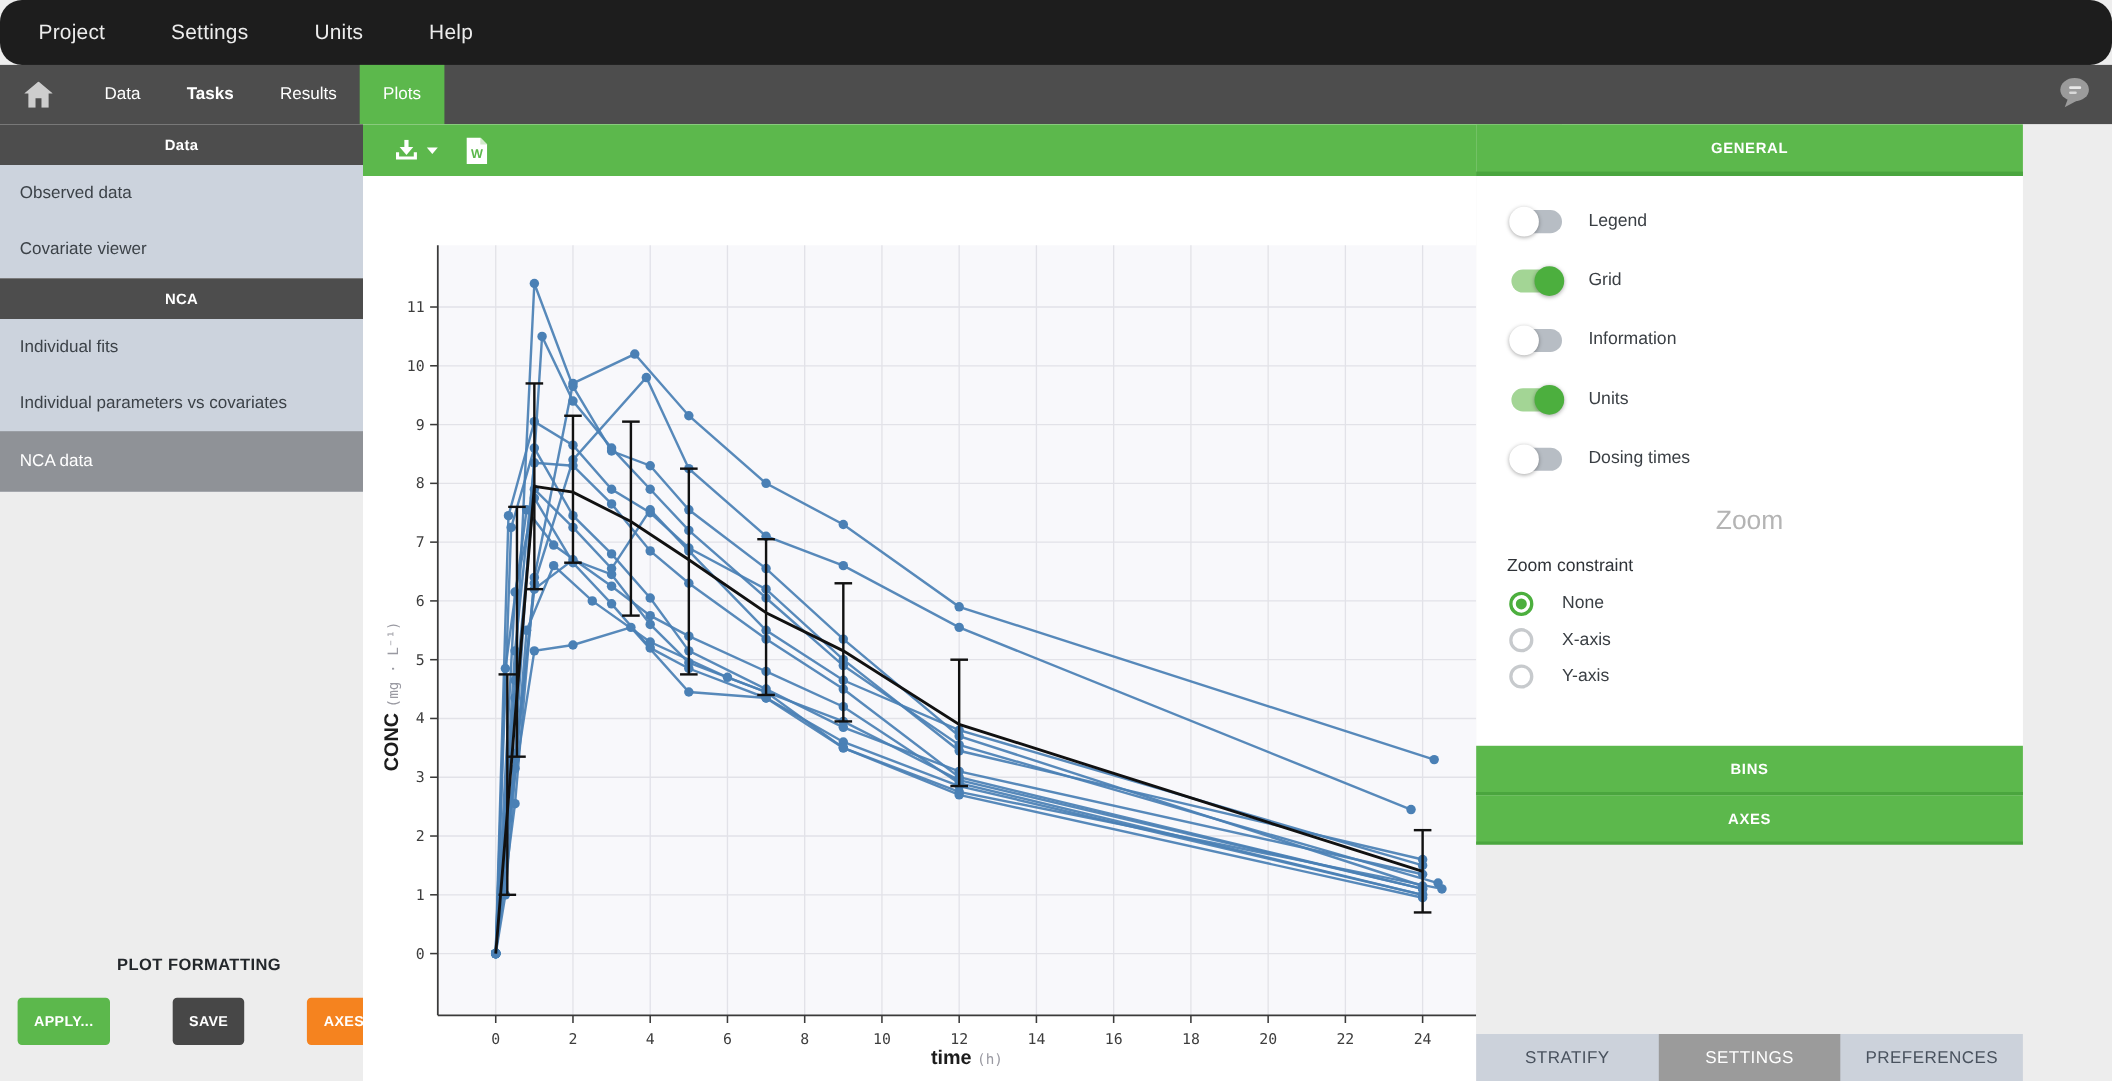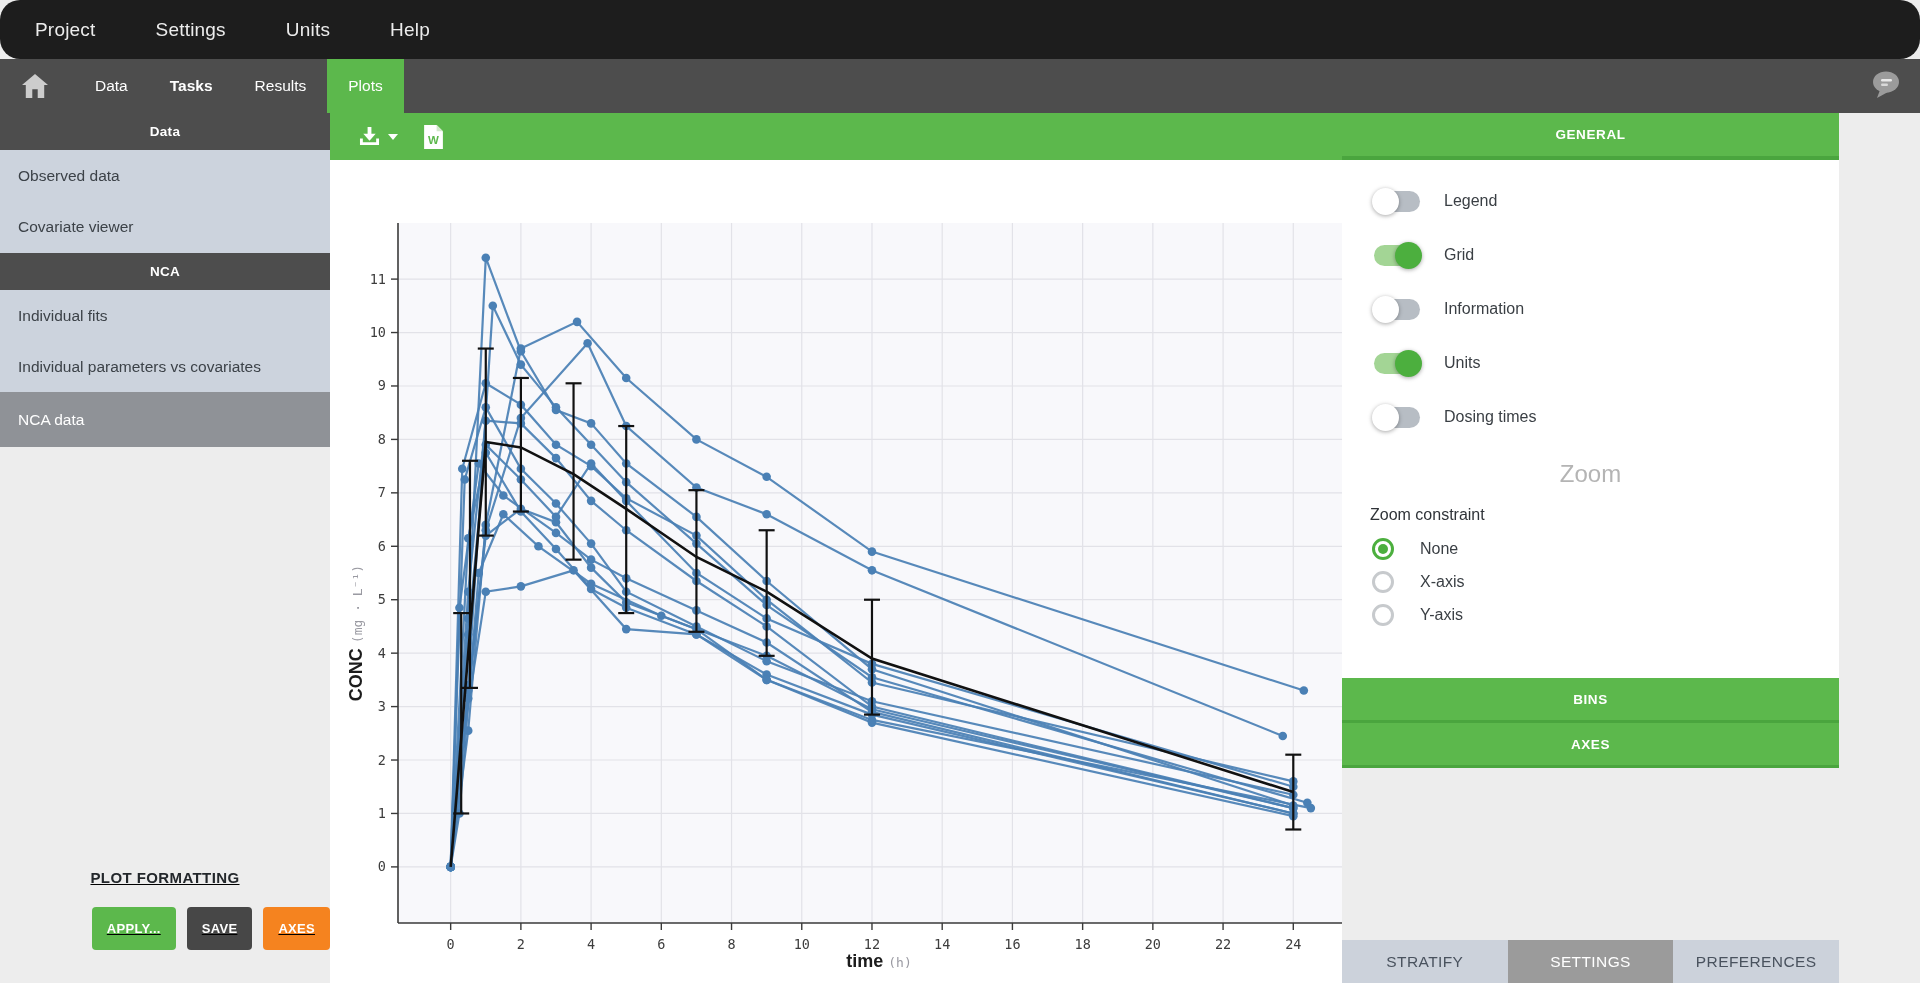--- a/index.html
+++ b/index.html
@@ -20,23 +20,23 @@
   
   .content { position:relative; height:870px; background:#ededed; }
 
   
   .sidebar { position:absolute; left:0; top:0; width:330px; height:100%; }
   .sb-head { height:37px; background:#4d4d4d; color:#fff; font-weight:bold; font-size:13.5px; letter-spacing:.3px;
              display:flex; align-items:center; justify-content:center; }
   .sb-list { background:#ccd3dd; }
   .sb-item { padding:14px 18px; font-size:15.5px; color:#3c4248; line-height:1.5; cursor:pointer; }
   .sb-item.selected { background:#8f9297; color:#fff; padding-top:16px; padding-bottom:16px; }
-  .plot-formatting { position:absolute; left:0; bottom:33px; width:330px; text-align:center;text-decoration:underline; }
+  .plot-formatting { position:absolute; left:16px; bottom:33px; width:330px; text-align:center; }
   .pf-title { font-weight:bold; font-size:15px; color:#23272b; letter-spacing:.4px; margin-bottom:21px; }
-  .pf-buttons { display:flex; justify-content:flex-end; gap:11px;margin-top:20px; }
+  .pf-buttons { display:flex; justify-content:space-between; gap:11px;margin-top:20px; }
   .btn { height:43px; border:none; border-radius:4px; color:#fff; font-weight:bold; font-size:13px;
          padding:0 15px; letter-spacing:.3px; cursor:pointer; font-family:"Liberation Sans",sans-serif; }
   .btn.apply { background:#5cb84c; }
   .btn.save  { background:#474747; }
   .btn.reset { background:#f5831f; }
 
   
   .card { position:absolute; left:330px; top:0; width:1090px; height:100%; background:#fff; }
   .plot-toolbar { height:47px; background:#5cb84c; display:flex; align-items:center; position:relative; padding-left:28px; }
   .tb-download { display:flex; align-items:center; cursor:pointer; margin-right:26px; }

